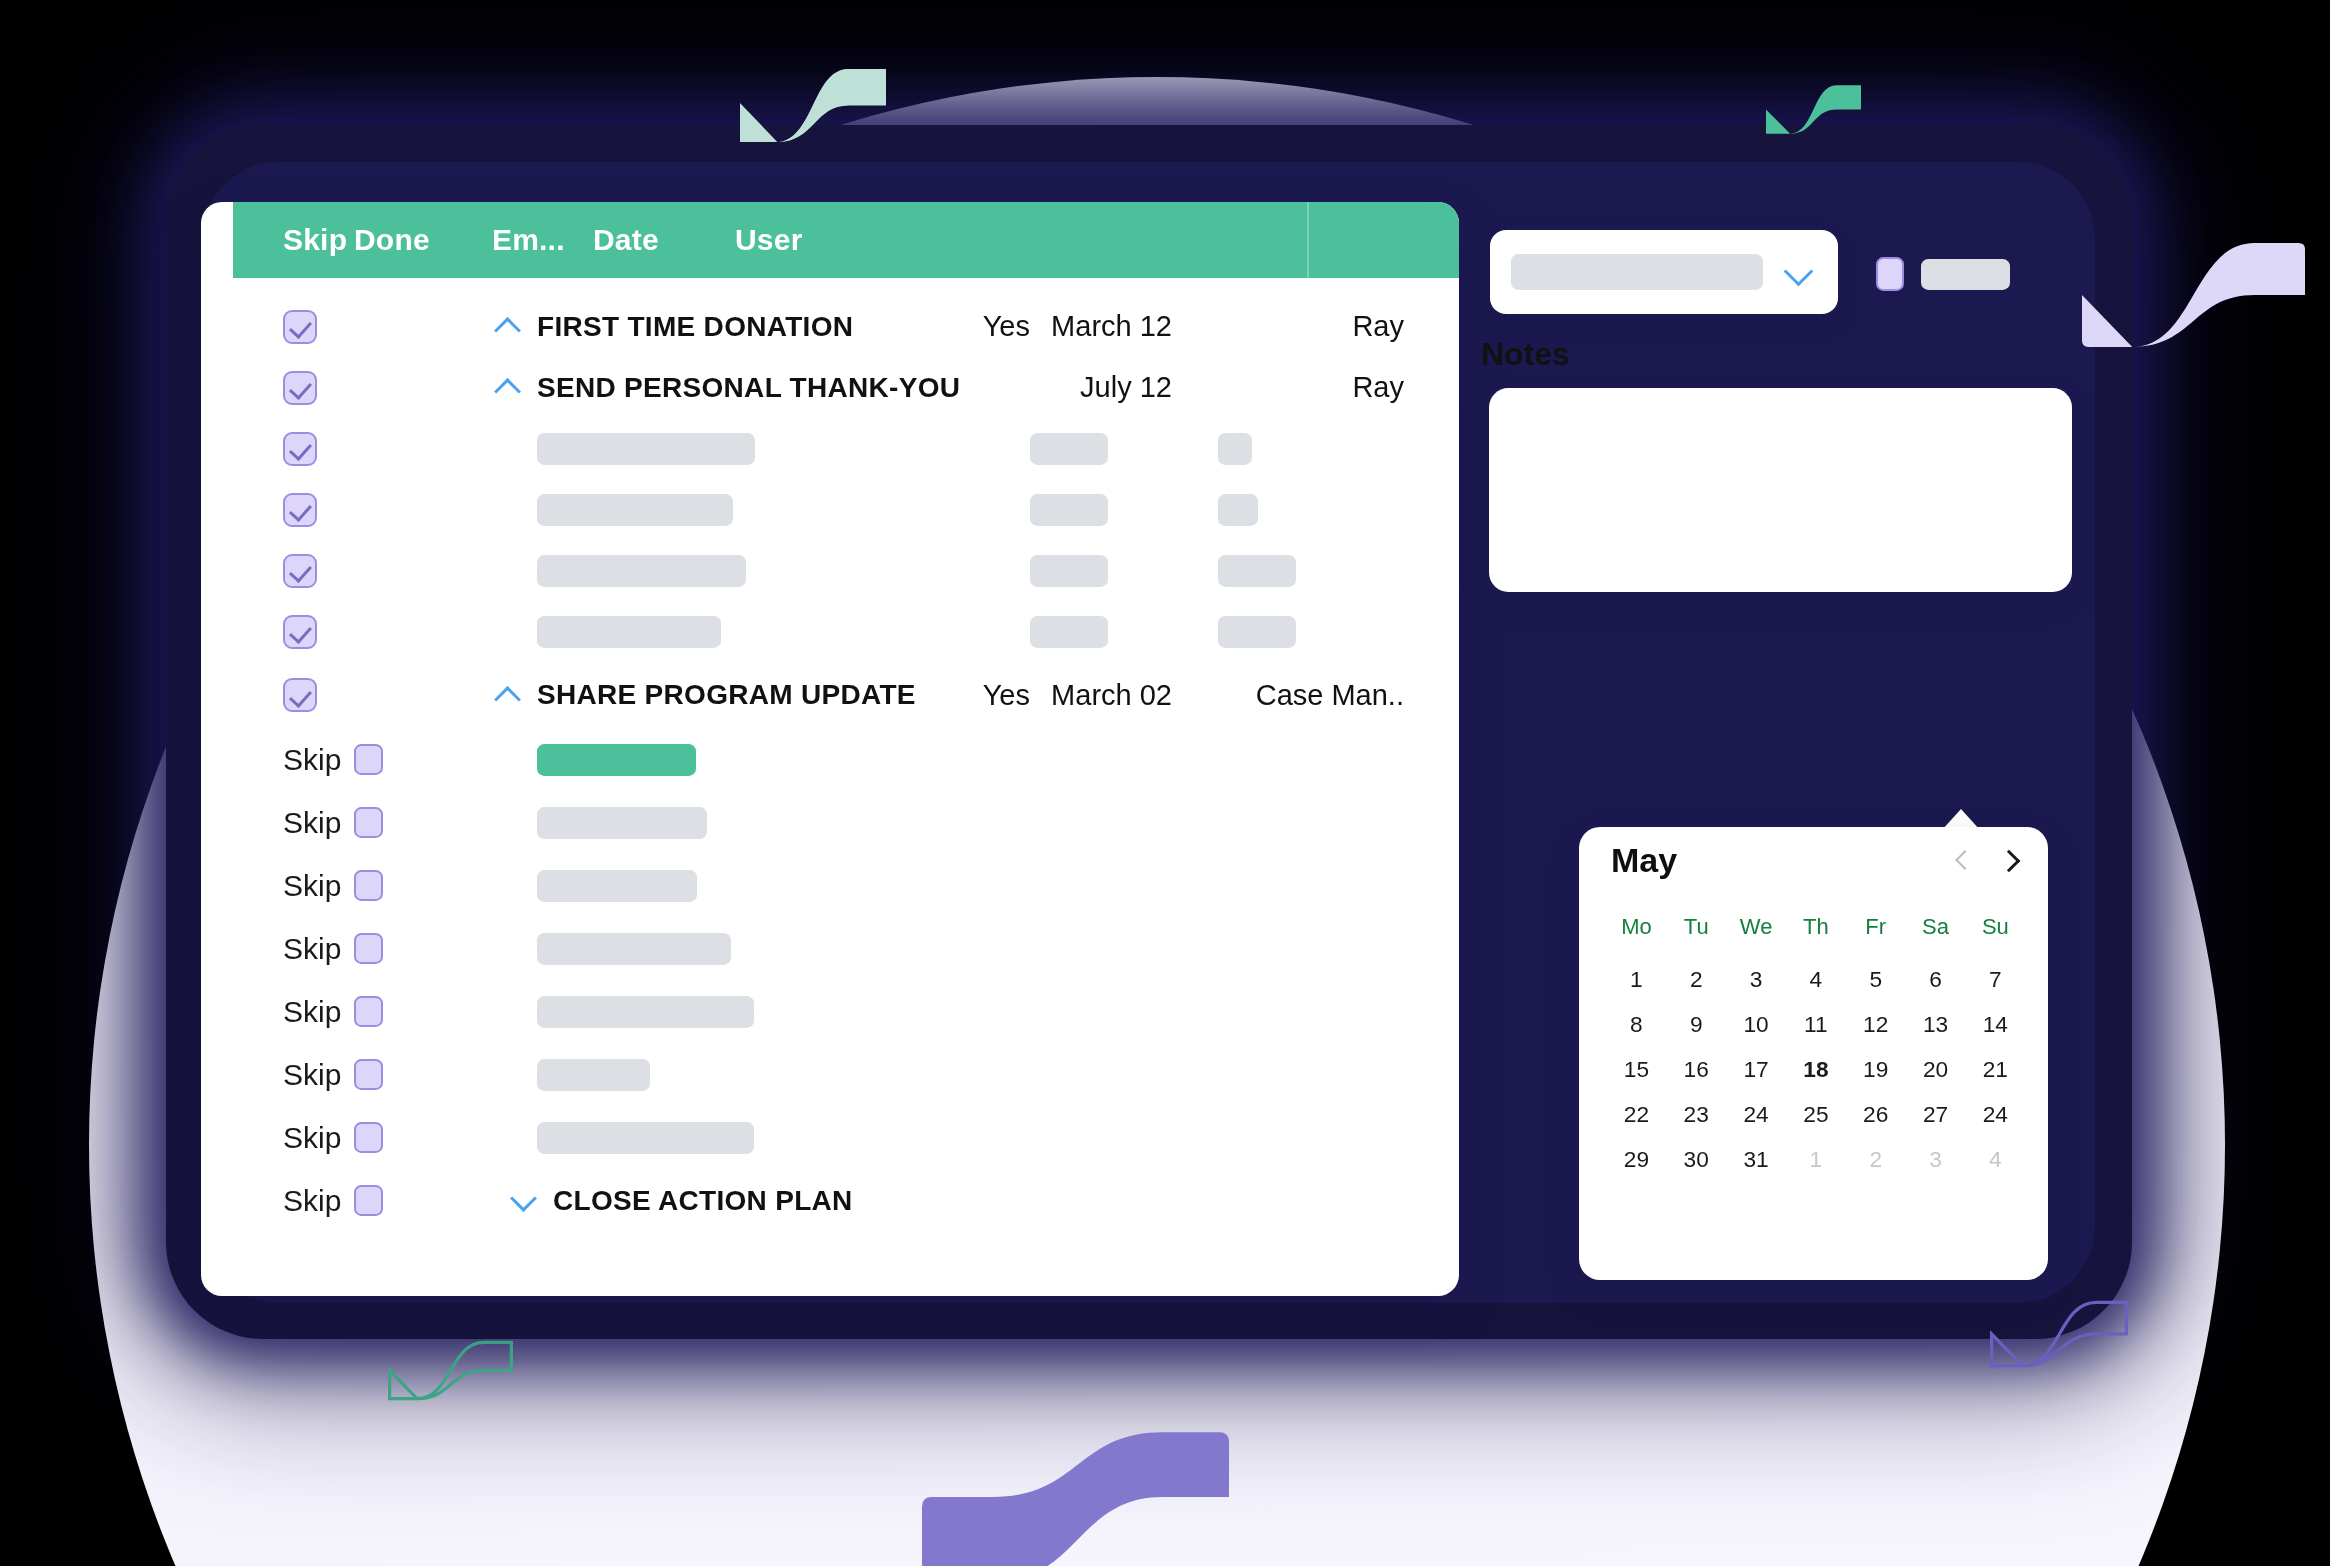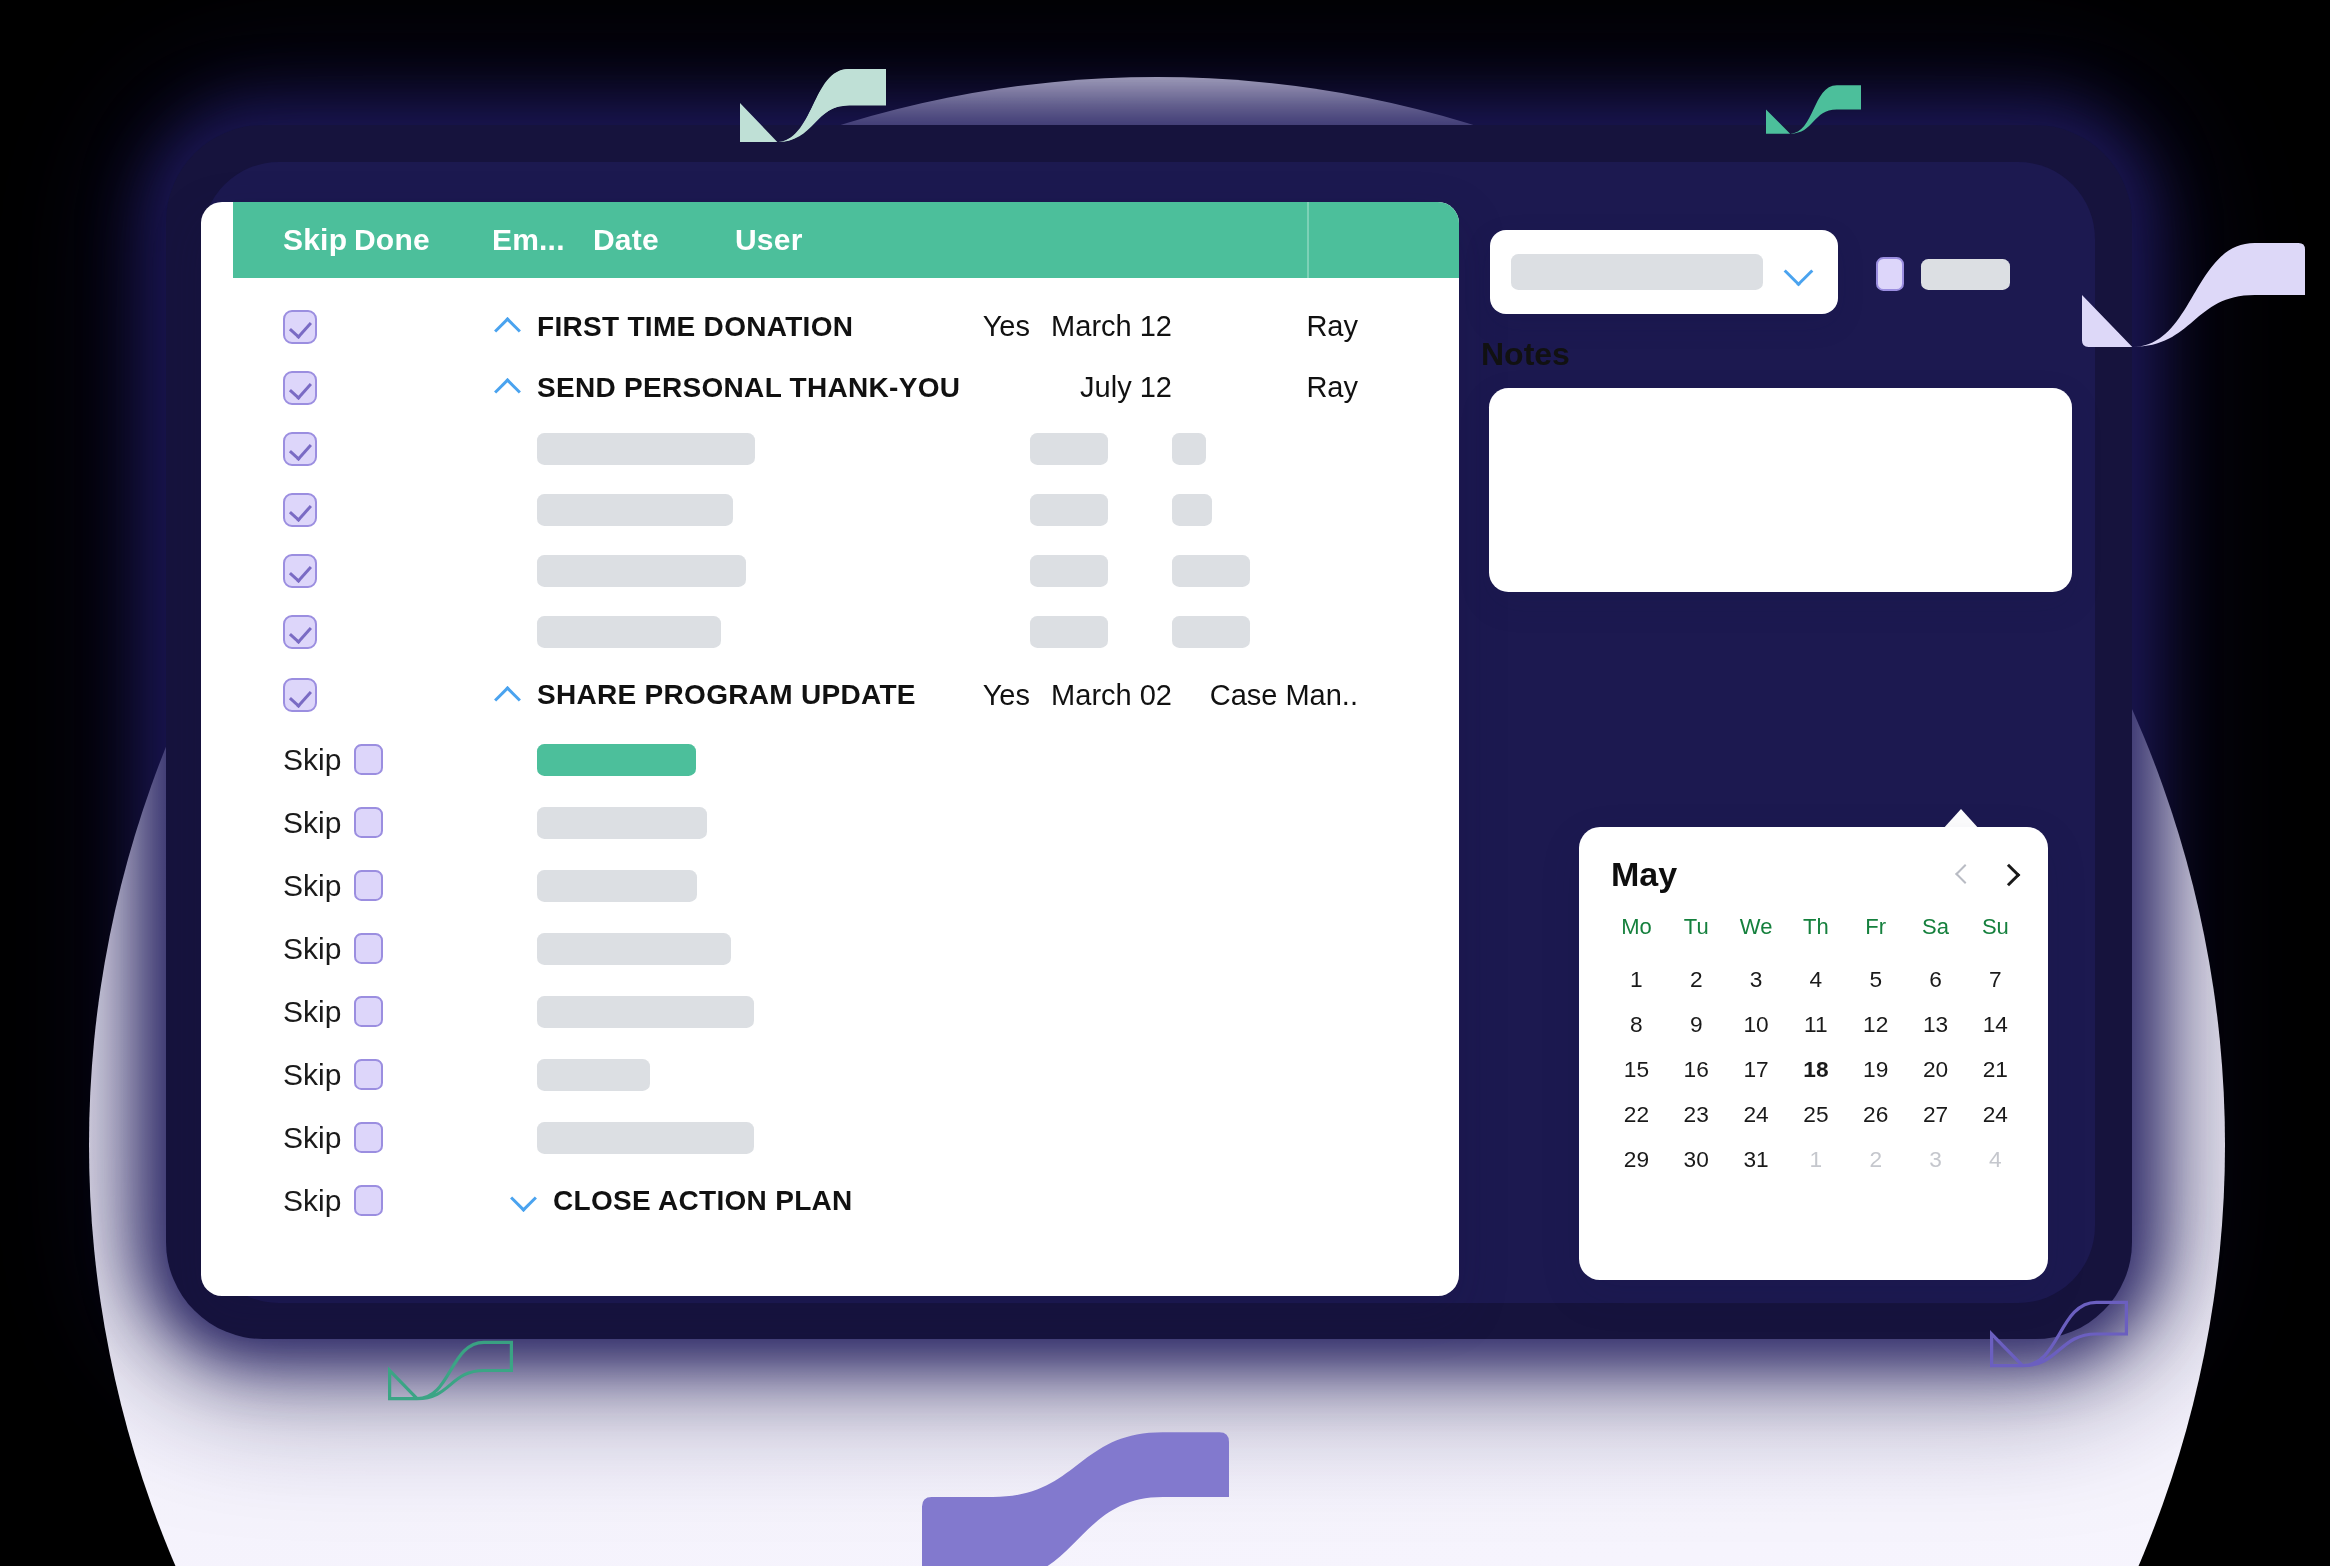--- a/index.html
+++ b/index.html
@@ -95,21 +95,21 @@
     align-items: center;
     height: 61px;
     font-size: 29px;
     color: #111111;
   }
   .trow .c-skip { width: 121px; padding-left: 50px; box-sizing: border-box; display:flex; align-items:center;}
   .trow .c-done { width: 138px; display:flex; align-items:center; }
   .trow .c-desc { width: 437px; display:flex; align-items:center; }
   .trow .c-em   { width: 101px; }
   .trow .c-date { width: 142px; }
-  .trow .c-user { width: 186px; white-space: nowrap; }
+  .trow .c-user { width: 186px; white-space: nowrap; margin-left: 46px; }
 
   
   .cbx {
     width: 34px; height: 34px;
     border-radius: 9px;
     border: 2.4px solid #9b8ee0;
     background: #ddd6fa;
     box-sizing: border-box;
     position: relative;
     flex: 0 0 auto;
@@ -234,21 +234,21 @@
     box-shadow: 0 14.6px 40px rgba(24,20,70,0.13);
   }
   .cal-caret {
     position: absolute; left: 1942px; top: 809px;
     width: 0; height: 0;
     border-left: 19.4px solid transparent;
     border-right: 19.4px solid transparent;
     border-bottom: 21px solid #ffffff;
   }
   .cal-head {
-    position: absolute; left: 32px; top: 28px; right: 27.5px;
+    position: absolute; left: 32px; top: 14px; right: 27.5px;
     display: flex; align-items: center; justify-content: space-between;
   }
   .cal-month { font-size: 34px; font-weight: bold; color: #0e0e0e; }
   .cal-navs { display: flex; gap: 27.5px; align-items: center; }
   .nav-arrow { width: 21px; height: 21px; position: relative; }
   .nav-arrow.prev::after {
     content:""; position:absolute; left: 6.5px; top: 3.2px;
     width: 12px; height: 12px;
     border-left: 2.4px solid #b9bcc4; border-bottom: 2.4px solid #b9bcc4;
     transform: rotate(45deg);

